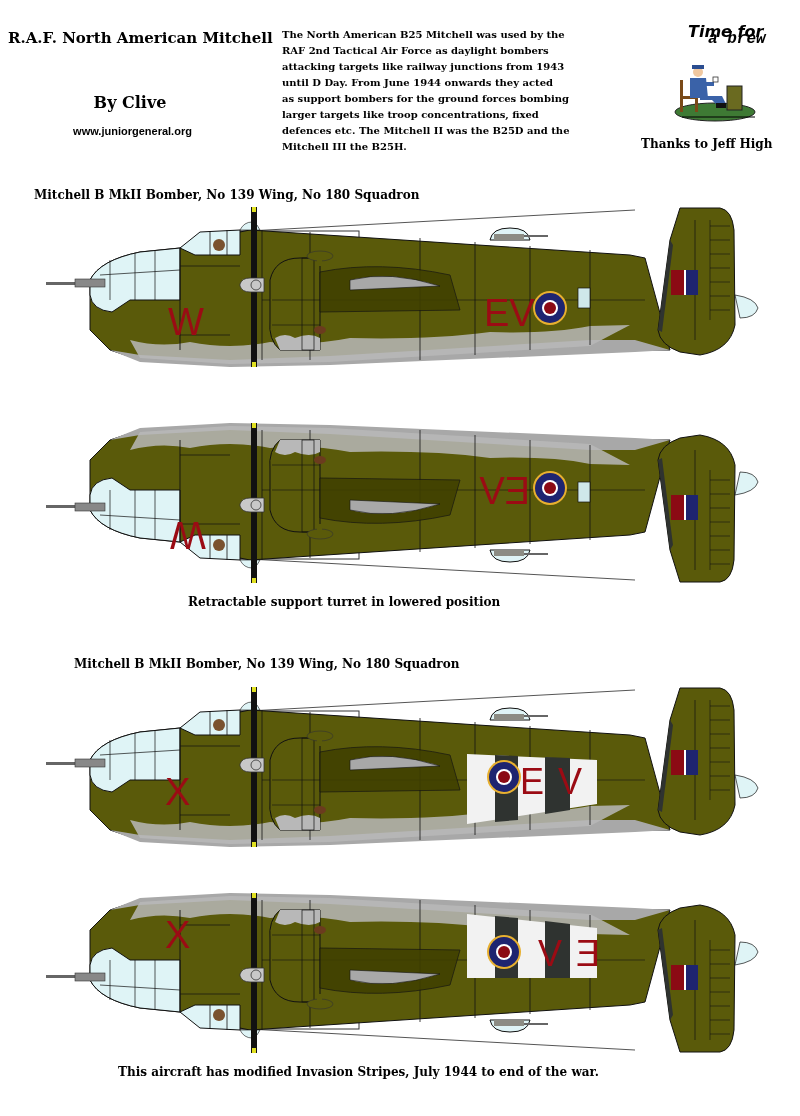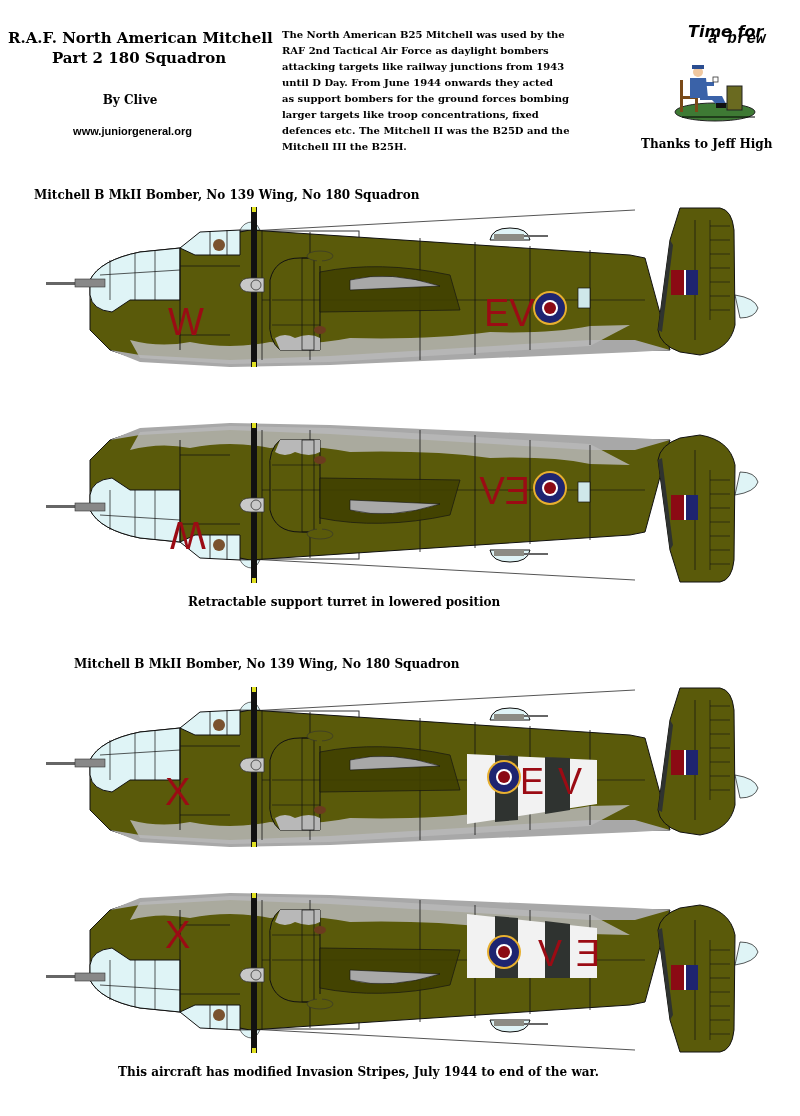--- a/index.html
+++ b/index.html
@@ -1,31 +1,30 @@
 <!DOCTYPE html>
 <html><head>
 <meta charset="utf-8">
 <style>
   html, body { margin: 0; padding: 0; background: #ffffff; }
   body { width: 800px; height: 1116px; position: relative; overflow: hidden; font-family: "DejaVu Serif", "Liberation Serif", serif; color: #000; }
   .abs { position: absolute; }
   .title { font-weight: bold; font-size: 15px; line-height: 20px; text-align: center; white-space: nowrap; }
-  .byline { font-weight: bold; font-size: 12px; text-align: center; }
+  .byline { font-weight: bold; font-size: 16px; text-align: center; }
   .url { font-family: "Liberation Sans", "DejaVu Sans", sans-serif; font-weight: bold; font-size: 11px; text-align: center; }
   .desc { font-weight: bold; font-size: 10px; line-height: 16px; white-space: pre-line; }
   .caption { font-weight: bold; font-size: 12px; white-space: nowrap; }
   .brew { font-family: "DejaVu Sans", sans-serif; font-style: italic; font-weight: bold; font-size: 16px; }
   svg { position: absolute; overflow: visible; }
 </style>
 </head>
 <body>
 
 <div class="abs title" style="left:8px; top:28px; width:262px;">
   <div>R.A.F. North American Mitchell</div>
-  <div>Part 2 180 Squadron</div>
 </div>
 <div class="abs byline" style="left:60px; top:93px; width:140px;">By Clive</div>
 <div class="abs url" style="left:40px; top:125px; width:185px;">www.juniorgeneral.org</div>
 
 <div class="abs desc" style="left:282px; top:27px; width:360px;">The North American B25 Mitchell was used by the
 RAF 2nd Tactical Air Force as daylight bombers
 attacking targets like railway junctions from 1943
 until D Day.  From June 1944 onwards they acted
 as support bombers for the ground forces bombing
 larger targets like troop concentrations, fixed

